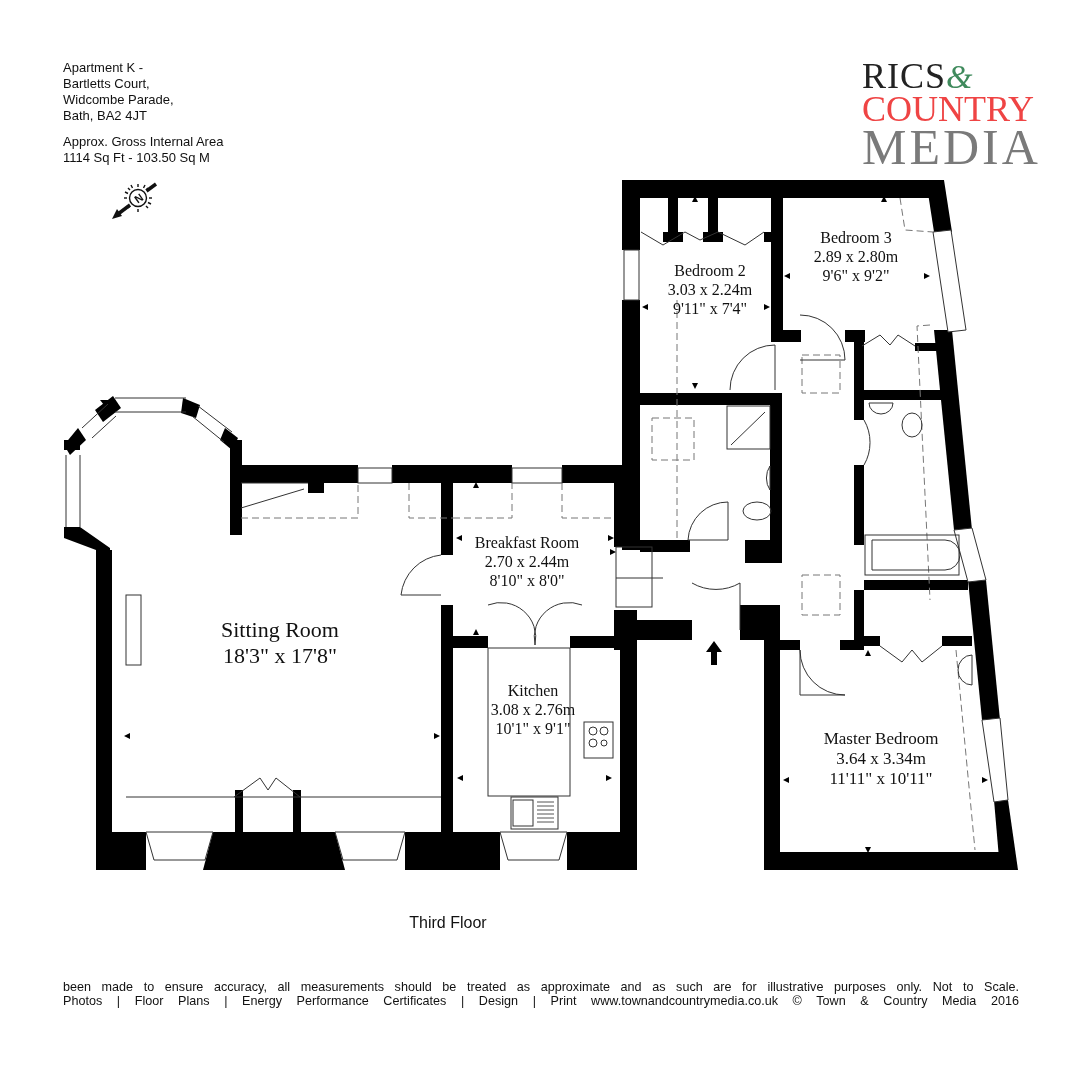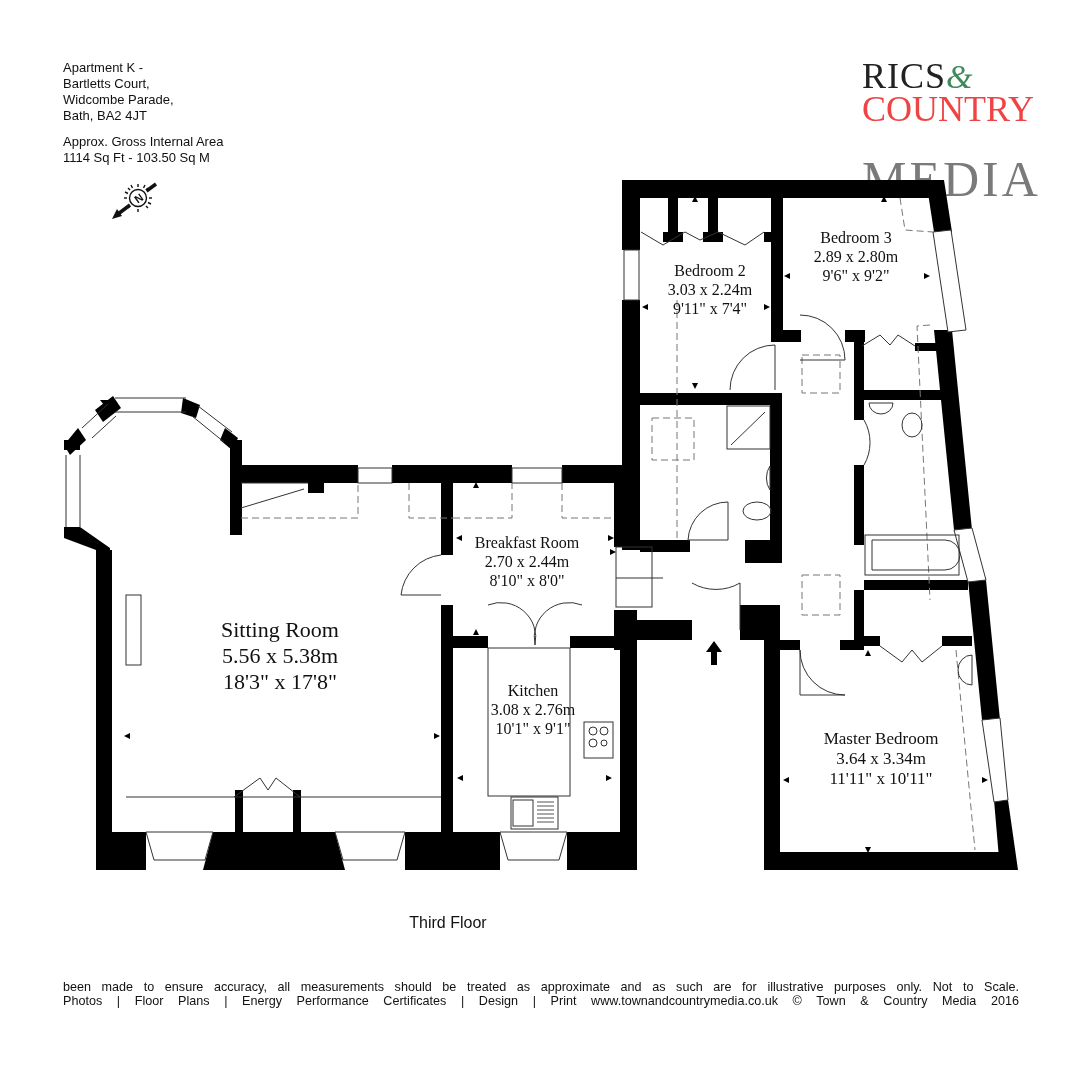--- a/index.html
+++ b/index.html
@@ -5,21 +5,21 @@
     html, body { margin: 0; padding: 0; background: #ffffff; }
     body { width: 1080px; height: 1080px; position: relative; overflow: hidden; font-family: "Liberation Sans", sans-serif; color: #111; }
     .address { position: absolute; left: 63px; top: 60px; font-size: 13px; line-height: 16px; }
     .address div { white-space: nowrap; }
     .area { position: absolute; left: 63px; top: 134px; font-size: 13px; line-height: 16px; }
     .compass { position: absolute; left: 108px; top: 178px; width: 52px; height: 44px; }
     .logo { position: absolute; left: 862px; top: 60px; width: 160px; font-family: "Liberation Serif", serif; }
     .logo .l1 { font-size: 36px; line-height: 32px; letter-spacing: 1px; color: #222; }
     .logo .l1 .amp { color: #3f8a5c; font-style: italic; font-size: 34px; }
     .logo .l2 { font-size: 36px; line-height: 32px; letter-spacing: 0px; color: #ef4444; }
-    .logo .l3 { font-size: 50px; line-height: 44px; letter-spacing: 3px; color: #7a7a7a; margin-top: 32px; }
+    .logo .l3 { font-size: 50px; line-height: 44px; letter-spacing: 3px; color: #7a7a7a; }
     .plan { position: absolute; left: 0; top: 0; width: 1080px; height: 900px; }
     .room-label { position: absolute; text-align: center; color: #111; white-space: nowrap; font-family: Liberation Serif, serif; }
     .room-label div { line-height: 1.18; }
     .floor-label { position: absolute; left: 0; width: 896px; top: 914px; text-align: center; font-size: 16px; }
     .footer { position: absolute; left: 63px; top: 980px; width: 956px; font-size: 12.6px; line-height: 14px; text-align: justify; }
     .footer .line { display: block; text-align: justify; text-align-last: justify; white-space: nowrap; }
   </style>
 </head>
 <body>
 
@@ -259,21 +259,20 @@
     <polygon points="865,847 868,853 871,847"></polygon>
     <polygon points="865,656 868,650 871,656"></polygon>
     <polygon points="457,778 463,775 463,781"></polygon>
     <polygon points="612,778 606,775 606,781"></polygon>
     <polygon points="616,552 610,549 610,555"></polygon>
   </g>
 </svg>
 
 <div class="room-label" style="left:160px; top:617px; width:240px; font-size:22px;">
   <div>Sitting Room</div>
-  <div>5.56 x 5.38m</div>
   <div>18'3" x 17'8"</div>
 </div>
 <div class="room-label" style="left:452px; top:534px; width:150px; font-size:16px;">
   <div>Breakfast Room</div>
   <div>2.70 x 2.44m</div>
   <div>8'10" x 8'0"</div>
 </div>
 <div class="room-label" style="left:463px; top:682px; width:140px; font-size:16px;">
   <div>Kitchen</div>
   <div>3.08 x 2.76m</div>

